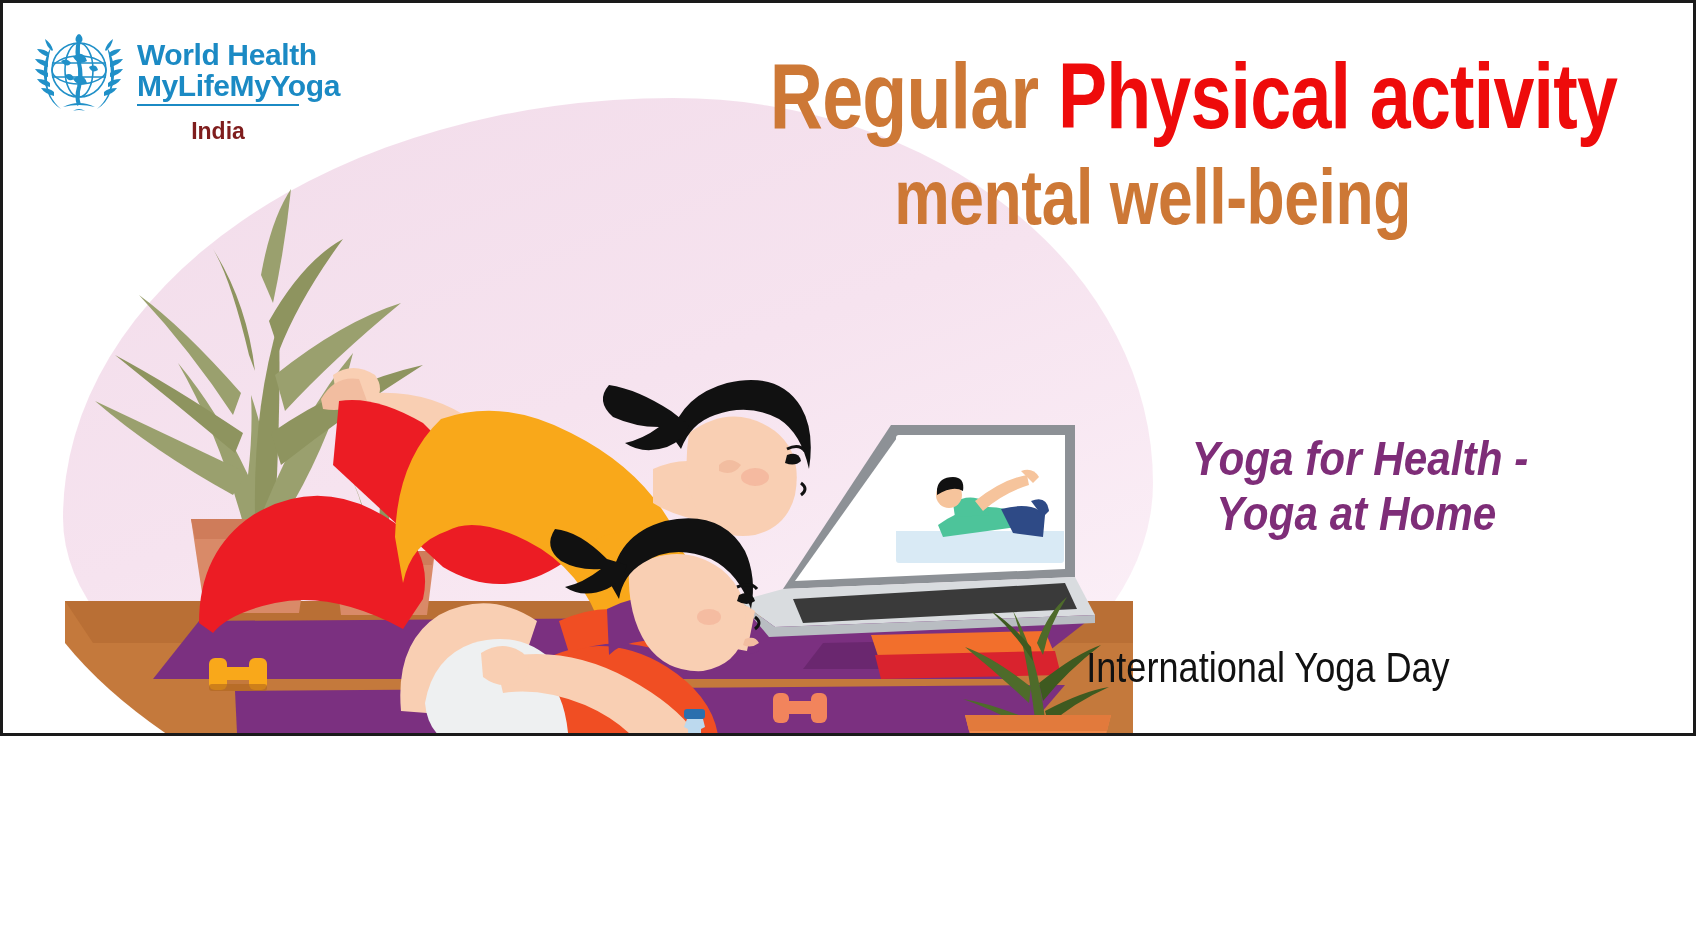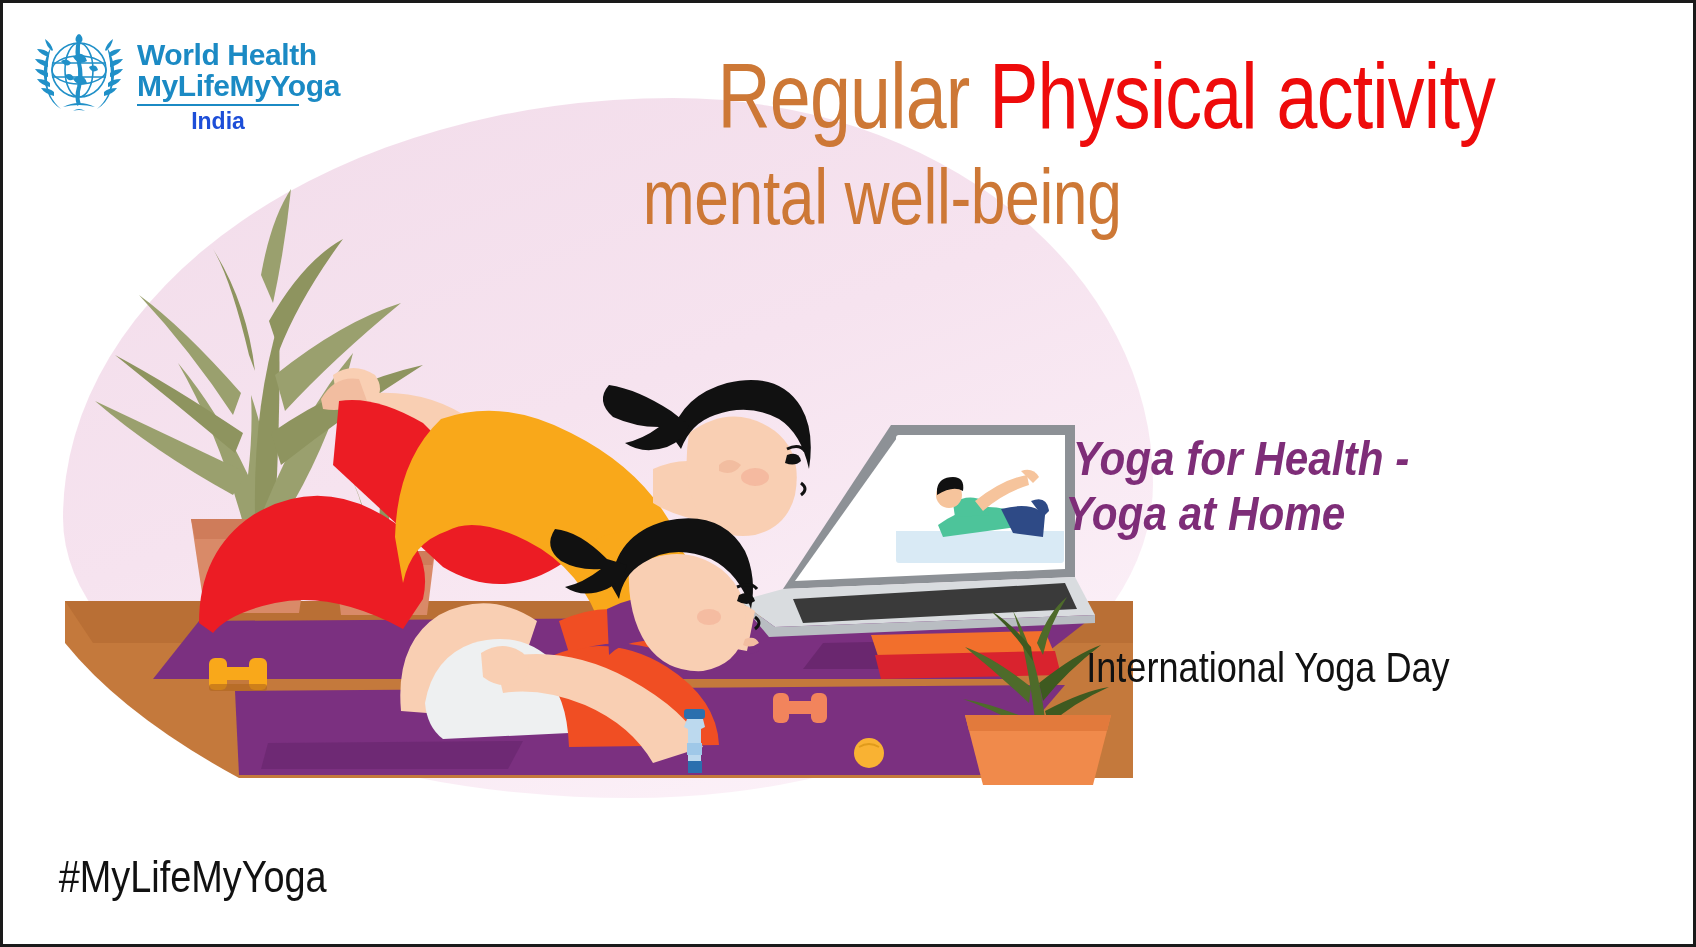--- a/index.html
+++ b/index.html
@@ -1,55 +1,55 @@
 <!DOCTYPE html>
 <html><head>
 <meta charset="utf-8">
 <style>
   html,body{margin:0;padding:0;background:#fff;}
   body{font-family:"Liberation Sans", sans-serif;}
   #poster{
-    position:relative;width:1696px;height:947px;overflow:hidden;
+    position:relative;width:1696px;height:736px;overflow:hidden;
     background:#ffffff;border:3px solid #1a1a1a;box-sizing:border-box;
   }
   
   .blob-wrap{position:absolute;left:0;top:0;width:1250px;height:880px;overflow:hidden;}
   .blob{
     position:absolute;left:60px;top:95px;width:1090px;height:700px;
     background:linear-gradient(160deg,#f2dcea 0%,#f6e3ef 45%,#fdf4fa 100%);
     border-radius:56% 44% 48% 52% / 60% 55% 45% 40%;
   }
   
   .logo{position:absolute;left:26px;top:18px;width:300px;height:115px;}
   .logo-emblem{position:absolute;left:0;top:2px;width:100px;height:100px;}
   .logo-text{position:absolute;left:108px;top:18px;}
   .logo-l1,.logo-l2{
     color:#1b8ac4;font-weight:bold;font-size:30px;line-height:31px;letter-spacing:-0.4px;
     font-family:"Liberation Sans", sans-serif;
   }
   .logo-rule{width:162px;height:2px;background:#1b8ac4;margin-top:3px;}
-  .logo-l3{color:#1d4ed8;font-weight:bold;font-size:23px;margin-top:2px;text-align:center;width:162px;}
+  .logo-l3{color:#7f1d1d;font-weight:bold;font-size:23px;margin-top:12px;text-align:center;width:162px;}
 
   
   .headline{
-    position:absolute;left:520px;top:48px;width:1130px;text-align:left;
+    position:absolute;left:520px;top:48px;width:1130px;text-align:center;
     font-family:"Liberation Sans Narrow","Liberation Sans", sans-serif;
-    font-weight:normal;line-height:0.98;
+    font-weight:bold;line-height:0.98;
   }
   .h-line{white-space:nowrap;}
   .h1{font-size:92px;letter-spacing:-1px;}
   .h2{font-size:78px;letter-spacing:-0.5px;margin-top:10px;}
   .h3{font-size:78px;letter-spacing:-0.5px;margin-top:18px;}
   .w-orange{color:#cd7836;}
   .w-red{color:#ee0b0b;}
   .squash{display:inline-block;transform:scaleX(0.80);transform-origin:right center;}
 
   
   .subhead{
-    position:absolute;right:46px;top:428px;width:620px;text-align:left;
+    position:absolute;right:46px;top:428px;width:620px;text-align:center;
     color:#7e2d78;font-style:italic;font-weight:bold;font-size:48px;line-height:1.15;
     font-family:"Liberation Sans", sans-serif;
   }
   .subhead .sq{display:inline-block;transform:scaleX(0.88);transform-origin:right center;}
 
   
   .event{
     position:absolute;right:46px;top:640px;width:620px;
     color:#111;font-size:42px;line-height:1.18;
   }
@@ -299,15 +299,14 @@
 
   <div class="subhead">
     <div><span class="sq">Yoga for Health -</span></div>
     <div><span class="sq">Yoga at Home</span></div>
   </div>
 
   <div class="event">
     <div><span class="sq">International Yoga Day</span></div>
   </div>
 
-  <div class="tag tag-left"><span class="sq">#MyLifeMyYoga</span></div>
 
 </div>
 
 </body></html>

